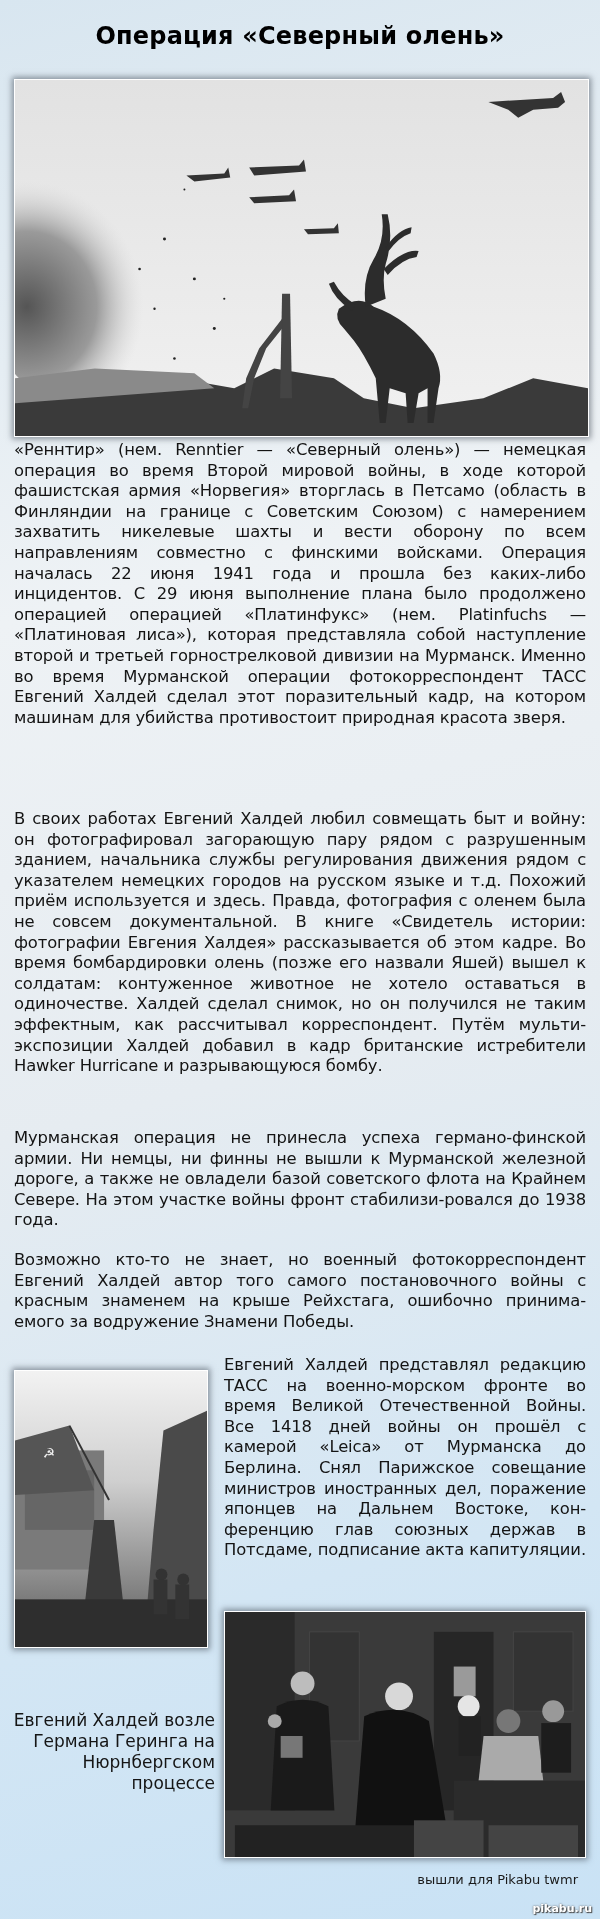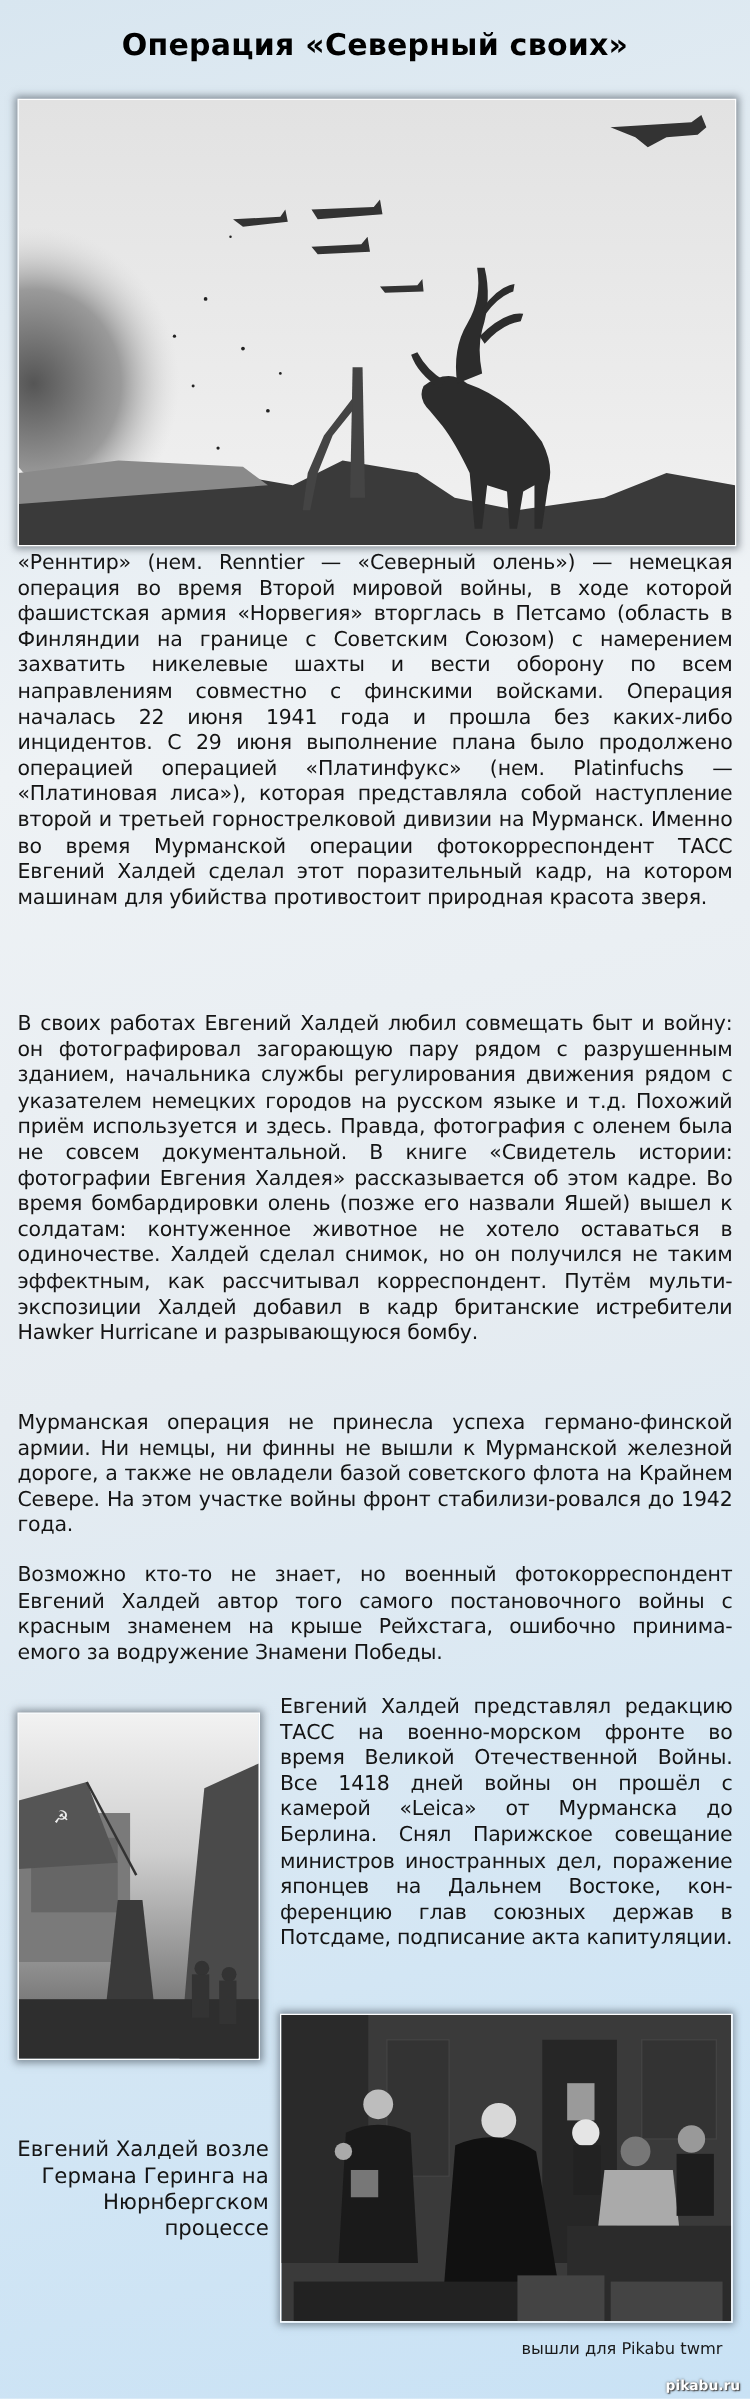--- a/index.html
+++ b/index.html
@@ -44,21 +44,21 @@
     }
     .watermark {
       position: absolute; right: 8px; top: 1902px;
       font-size: 11px; font-weight: bold; color: #fff;
       text-shadow: 0 0 2px #555, 1px 1px 1px #444;
     }
   </style>
 </head>
 <body>
 
-<div class="title">Операция «Северный своих»</div>
+<div class="title">Операция «Северный олень»</div>
 
 <div class="photo" id="photo-reindeer">
   <svg viewBox="0 0 575 358" preserveAspectRatio="none">
     <defs>
       <radialGradient id="smoke" cx="0.18" cy="0.6" r="0.45">
         <stop offset="0" stop-color="#555"></stop>
         <stop offset="0.6" stop-color="#9a9a9a"></stop>
         <stop offset="1" stop-color="#d8d8d8" stop-opacity="0"></stop>
       </radialGradient>
       <linearGradient id="sky" x1="0" y1="0" x2="0" y2="1">
@@ -98,21 +98,21 @@
         <circle cx="160" cy="280" r="1.3"></circle>
         <circle cx="210" cy="220" r="1.1"></circle>
       <circle cx="125" cy="190" r="1.3"></circle>
         <circle cx="170" cy="110" r="1"></circle>
     </g>
   </svg>
 </div>
 
 <p class="para" id="para-1">«Реннтир» (нем. Renntier — «Северный олень») — немецкая операция во время Второй мировой войны, в ходе которой фашистская армия «Норвегия» вторглась в Петсамо (область в Финляндии на границе с Советским Союзом) с намерением захватить никелевые шахты и вести оборону по всем направлениям совместно с финскими войсками. Операция началась 22 июня 1941 года и прошла без каких-либо инцидентов. С 29 июня выполнение плана было продолжено операцией операцией «Платинфукс» (нем. Platinfuchs — «Платиновая лиса»), которая представляла собой наступление второй и третьей горнострелковой дивизии на Мурманск. Именно во время Мурманской операции фотокорреспондент ТАСС Евгений Халдей сделал этот поразительный кадр, на котором машинам для убийства противостоит природная красота зверя.</p>
 <p class="para" id="para-2">В своих работах Евгений Халдей любил совмещать быт и войну: он фотографировал загорающую пару рядом с разрушенным зданием, начальника службы регулирования движения рядом с указателем немецких городов на русском языке и т.д. Похожий приём используется и здесь. Правда, фотография с оленем была не совсем документальной. В книге «Свидетель истории: фотографии Евгения Халдея» рассказывается об этом кадре. Во время бомбардировки олень (позже его назвали Яшей) вышел к солдатам: контуженное животное не хотело оставаться в одиночестве. Халдей сделал снимок, но он получился не таким эффектным, как рассчитывал корреспондент. Путём мульти-экспозиции Халдей добавил в кадр британские истребители Hawker Hurricane и разрывающуюся бомбу.</p>
-<p class="para" id="para-3">Мурманская операция не принесла успеха германо-финской армии. Ни немцы, ни финны не вышли к Мурманской железной дороге, а также не овладели базой советского флота на Крайнем Севере. На этом участке войны фронт стабилизи-ровался до 1942 года.</p>
+<p class="para" id="para-3">Мурманская операция не принесла успеха германо-финской армии. Ни немцы, ни финны не вышли к Мурманской железной дороге, а также не овладели базой советского флота на Крайнем Севере. На этом участке войны фронт стабилизи-ровался до 1938 года.</p>
 <p class="para" id="para-4">Возможно кто-то не знает, но военный фотокорреспондент Евгений Халдей автор того самого постановочного войны с красным знаменем на крыше Рейхстага, ошибочно принима-емого за водружение Знамени Победы.</p>
 
 <div class="photo" id="photo-reichstag">
   <svg viewBox="0 0 194 278" preserveAspectRatio="none">
     <defs>
       <linearGradient id="rsky" x1="0" y1="0" x2="0" y2="1">
         <stop offset="0" stop-color="#f2f2f2"></stop>
         <stop offset="0.4" stop-color="#cfcfcf"></stop>
         <stop offset="1" stop-color="#5a5a5a"></stop>
       </linearGradient>

